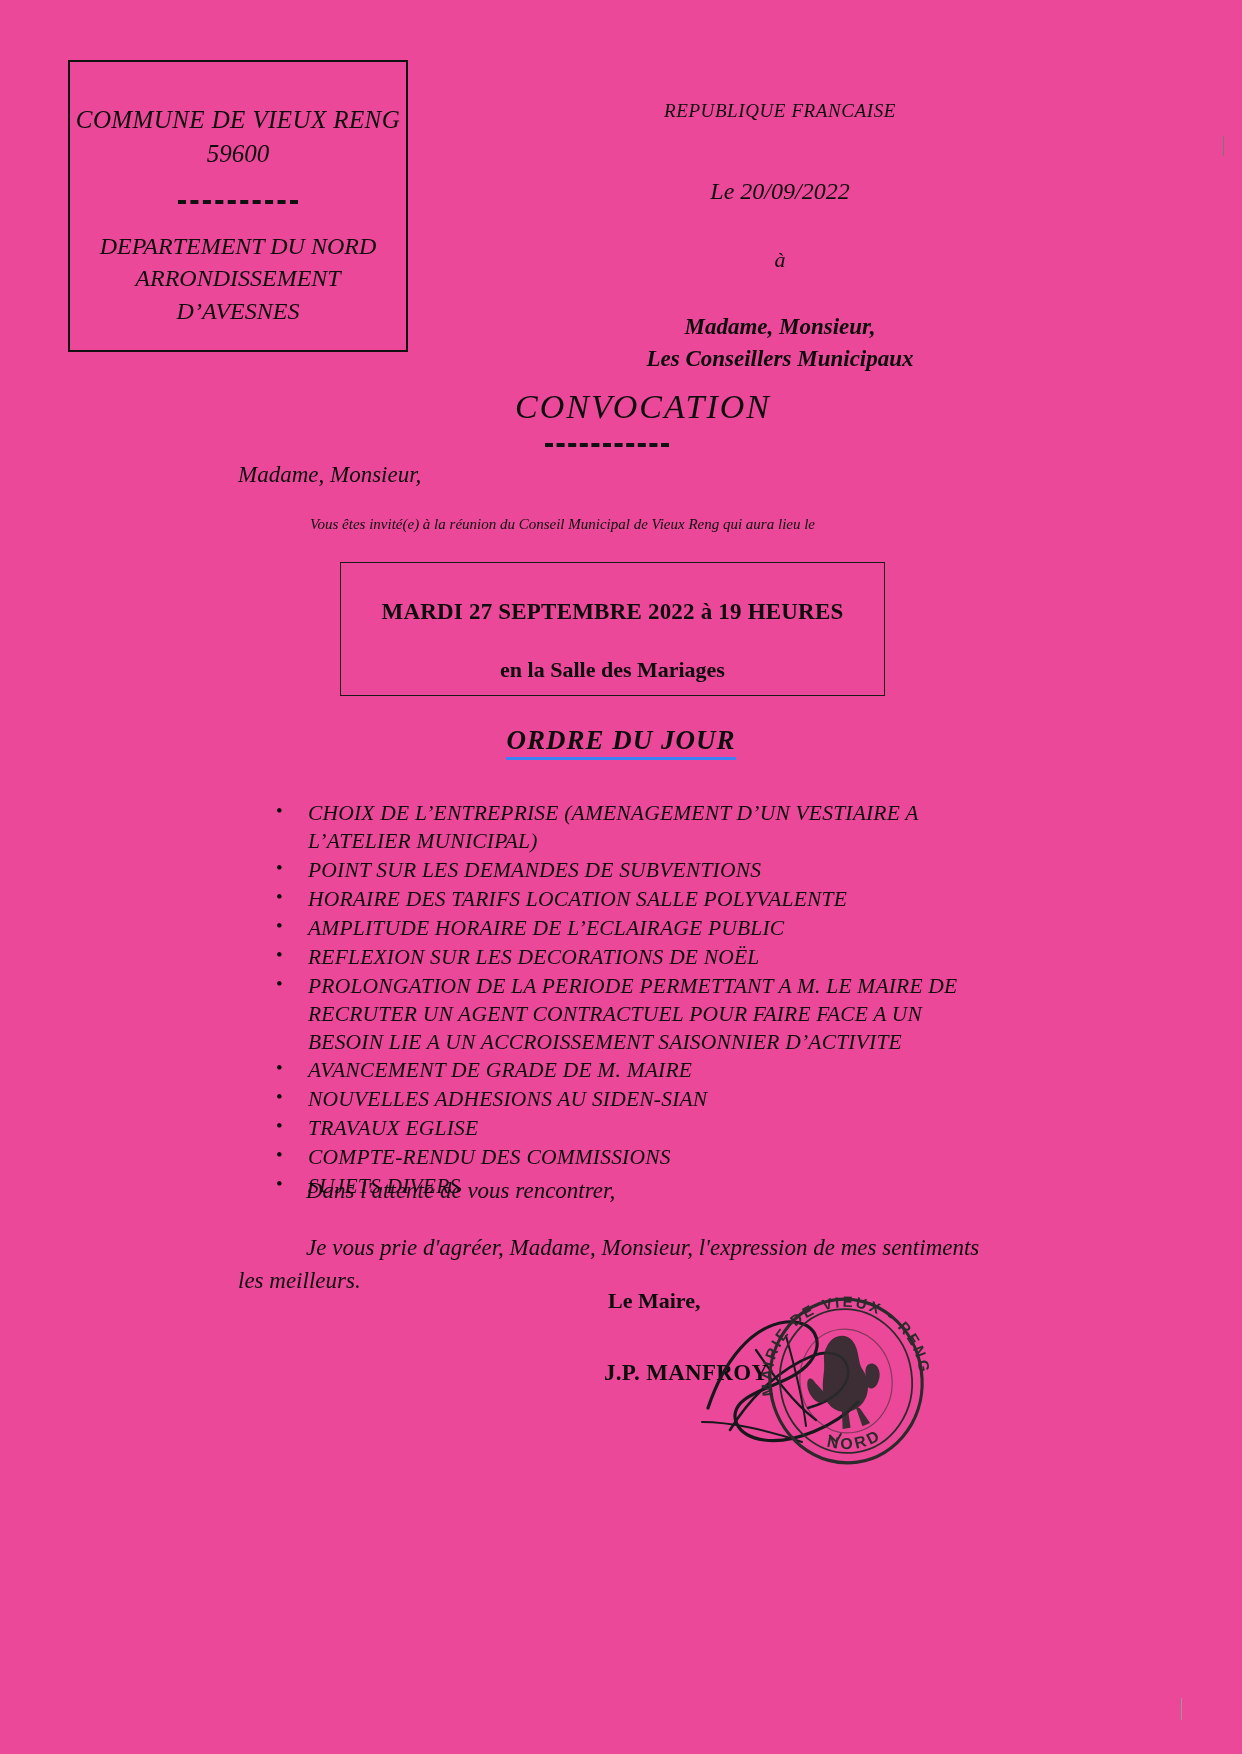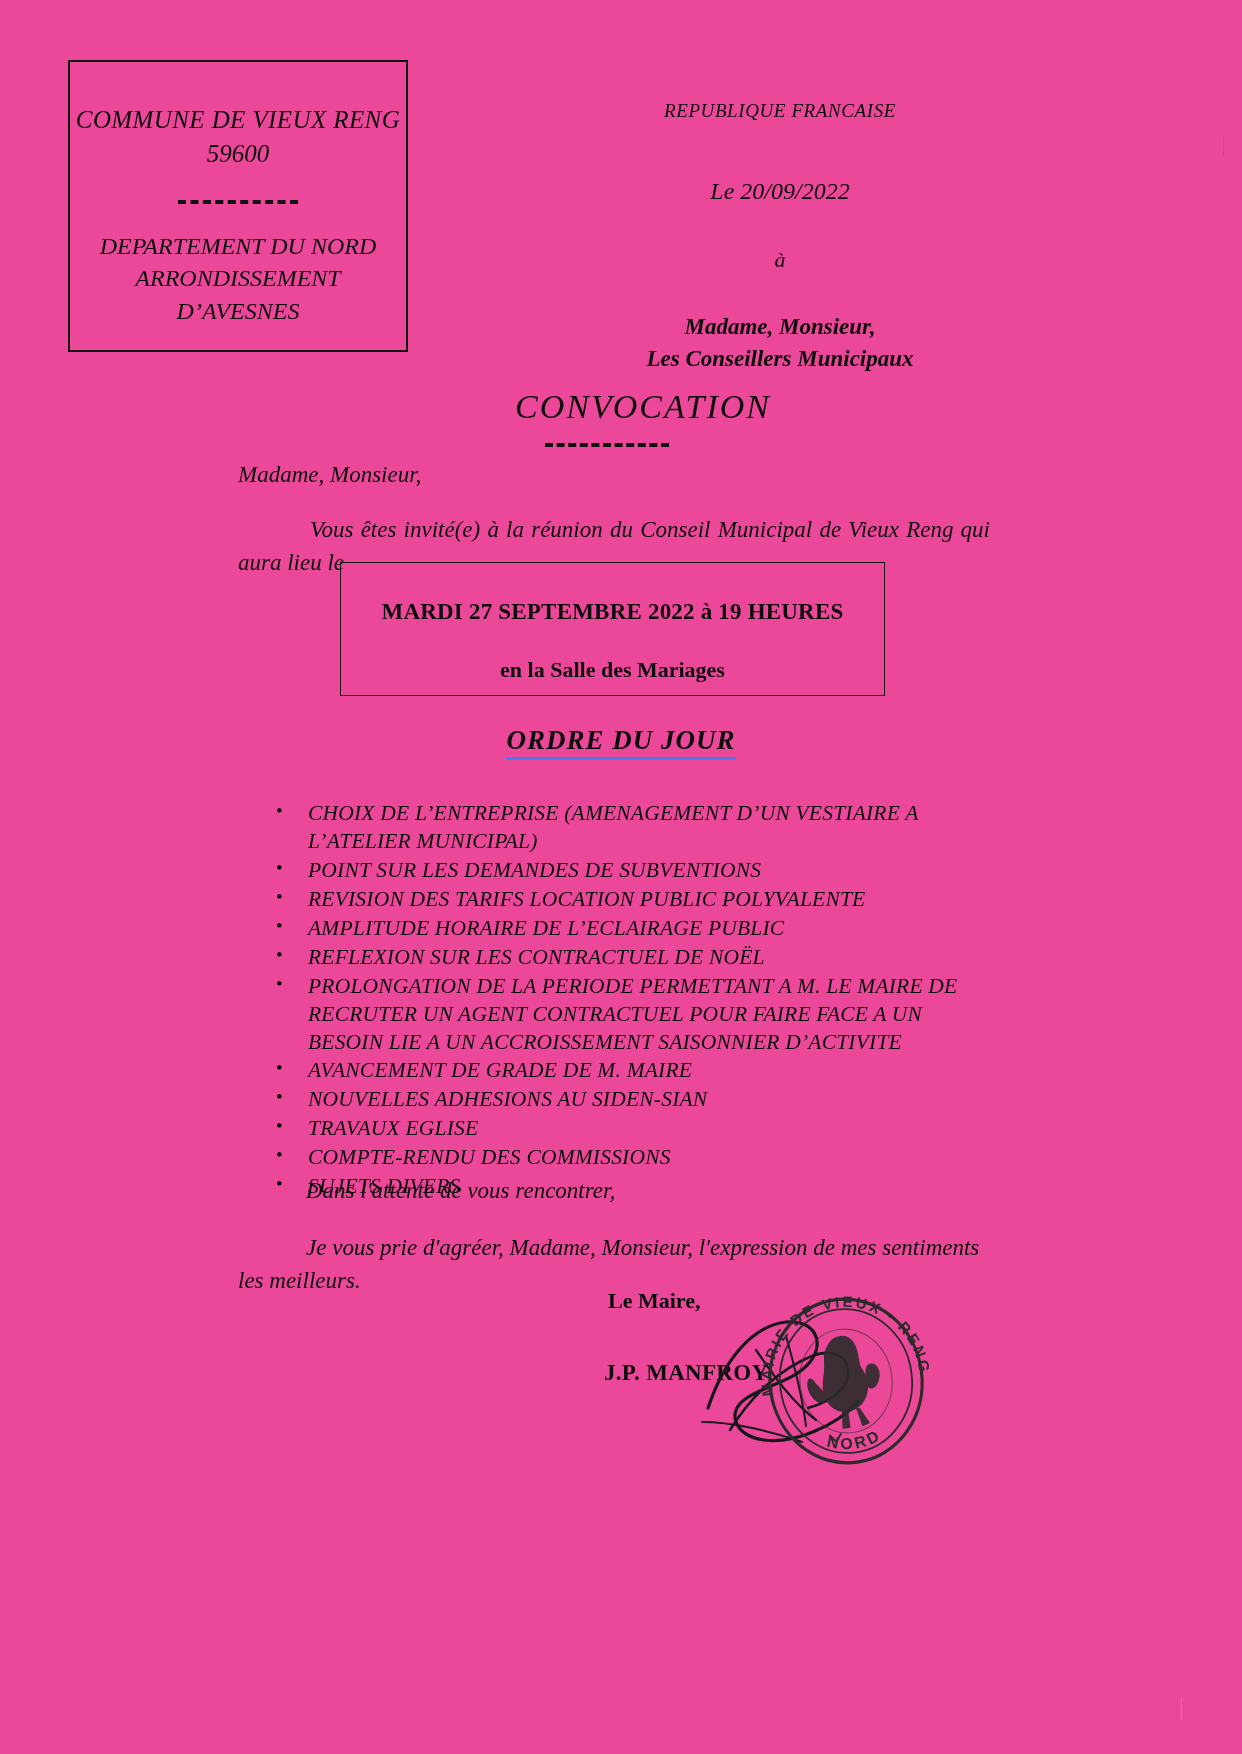--- a/index.html
+++ b/index.html
@@ -111,21 +111,21 @@
     top: 462px;
     font-style: italic;
     font-size: 23px;
   }
   .intro {
     position: absolute;
     left: 238px;
     top: 514px;
     width: 752px;
     font-style: italic;
-    font-size: 23px;
+    font-size: 15px;
     line-height: 1.42;
     text-align: justify;
     text-indent: 72px;
   }
 
   
   .meeting-box {
     position: absolute;
     left: 340px;
     top: 562px;
@@ -294,23 +294,23 @@
     <div class="meeting-place">en la Salle des Mariages</div>
   </div>
 
   <div class="agenda-title">
     <span>ORDRE DU JOUR</span>
   </div>
 
   <ul class="agenda-list">
     <li>CHOIX DE L’ENTREPRISE (AMENAGEMENT D’UN VESTIAIRE A L’ATELIER MUNICIPAL)</li>
     <li>POINT SUR LES DEMANDES DE SUBVENTIONS</li>
-    <li>REVISION DES TARIFS LOCATION PUBLIC POLYVALENTE</li>
+    <li>HORAIRE DES TARIFS LOCATION SALLE POLYVALENTE</li>
     <li>AMPLITUDE HORAIRE DE L’ECLAIRAGE PUBLIC</li>
-    <li>REFLEXION SUR LES CONTRACTUEL DE NOËL</li>
+    <li>REFLEXION SUR LES DECORATIONS DE NOËL</li>
     <li>PROLONGATION DE LA PERIODE PERMETTANT A M. LE MAIRE DE RECRUTER UN AGENT CONTRACTUEL POUR FAIRE FACE A UN BESOIN LIE A UN ACCROISSEMENT SAISONNIER D’ACTIVITE</li>
     <li>AVANCEMENT DE GRADE DE M. MAIRE</li>
     <li>NOUVELLES ADHESIONS AU SIDEN-SIAN</li>
     <li>TRAVAUX EGLISE</li>
     <li>COMPTE-RENDU DES COMMISSIONS</li>
     <li>SUJETS DIVERS</li>
   </ul>
 
   <div class="closing-1">Dans l'attente de vous rencontrer,</div>
   <div class="closing-2">Je vous prie d'agréer, Madame, Monsieur, l'expression de mes sentiments les meilleurs.</div>

